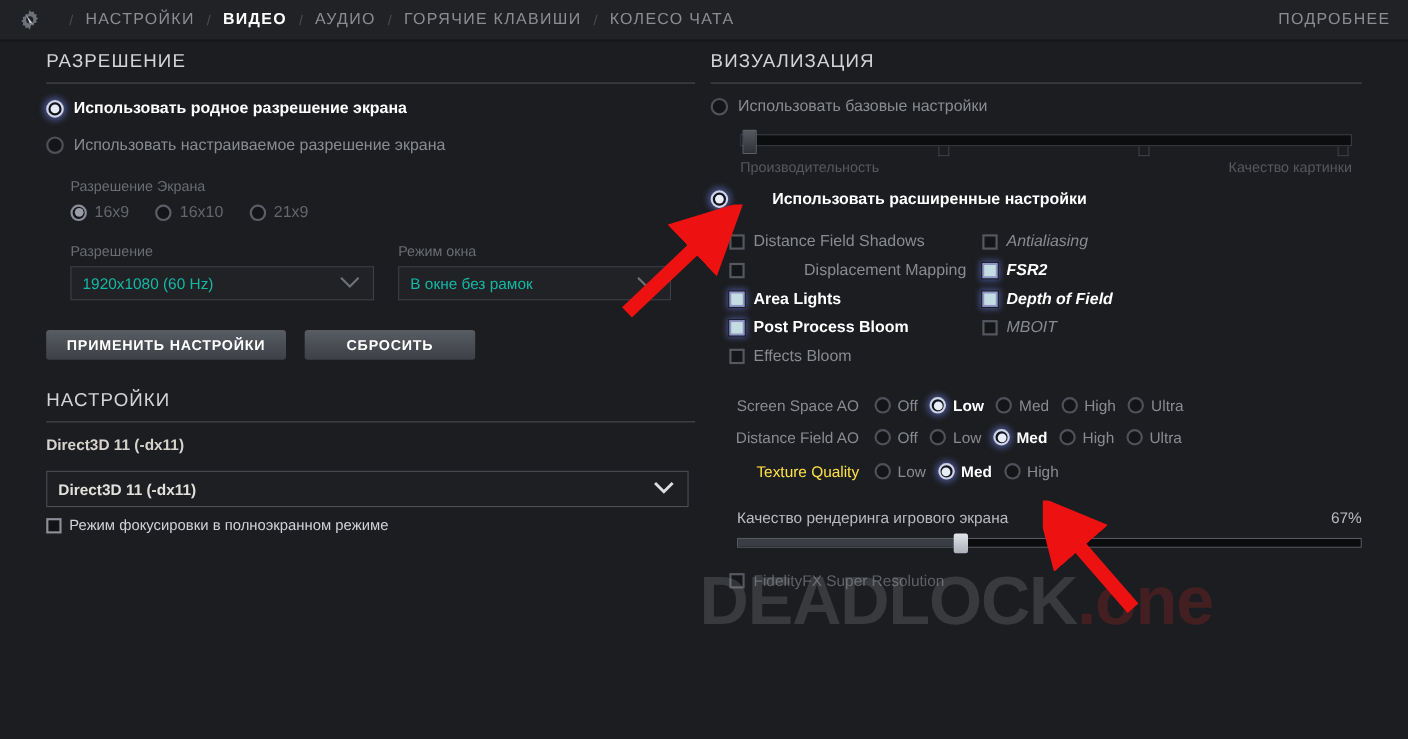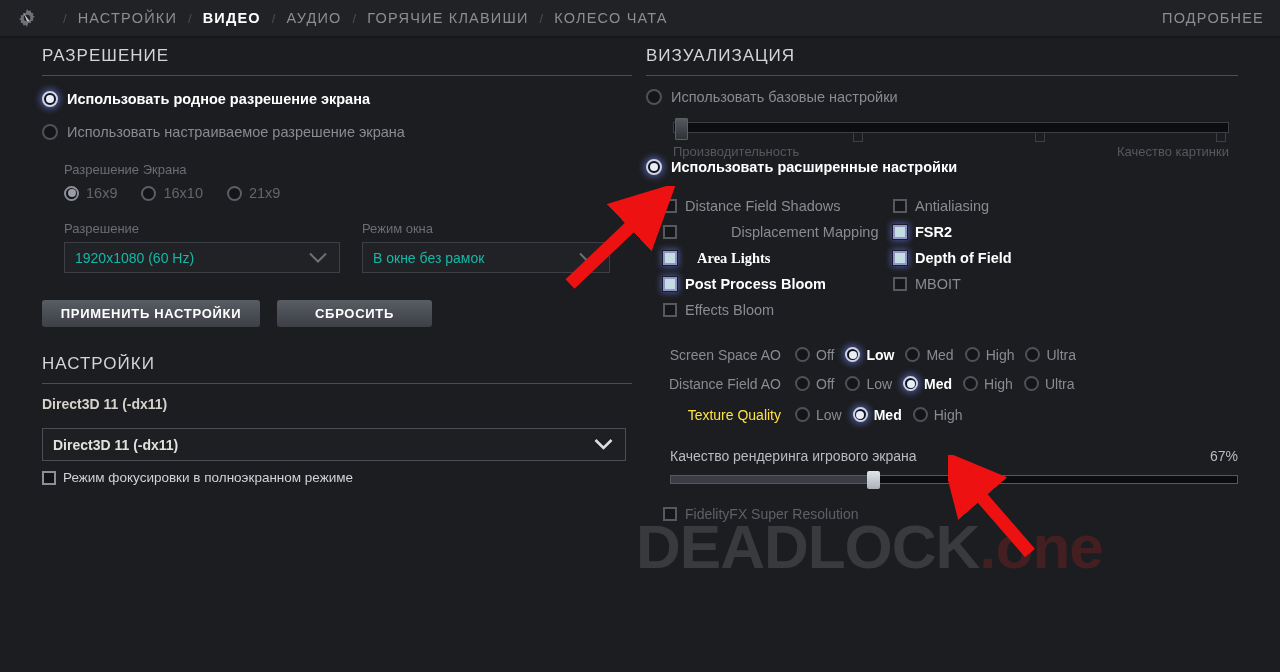--- a/index.html
+++ b/index.html
@@ -270,50 +270,50 @@
         <div class="qtick" style="left:362px;"></div>
         <div class="qtick" style="left:543px;"></div>
         <div class="qknob" style="left:2px;"></div>
       </div>
       <div class="slider-ends">
         <span style="font-size:13px;color:#55585e;">Производительность</span>
         <span style="font-size:13px;color:#55585e;">Качество картинки</span>
       </div>
     </div>
 
-    <div class="radio-row" style="margin-top:0;">
+    <div class="radio-row" style="margin-top:14px;gap:31px;">
       <span class="radio on"></span>
       <span class="r-label lbl-bright">Использовать расширенные настройки</span>
     </div>
 
     <div style="display:flex; margin-top:18px; margin-left:17px;">
       <div style="width:230px;">
         <div style="display:flex;align-items:center;height:26px;">
           <span class="chk dim"></span>
           <span class="r-label lbl-dim" style="margin-left:8px;">Distance Field Shadows</span>
         </div>
         <div style="display:flex;align-items:center;height:26px;gap:46px;">
           <span class="chk dim"></span>
           <span class="r-label lbl-dim" style="margin-left:8px;">Displacement Mapping</span>
         </div>
         <div style="display:flex;align-items:center;height:26px;">
           <span class="chk on"></span>
-          <span class="r-label lbl-bright" style="margin-left:20px;font-family:Liberation Serif, serif;">Area Lights</span>
+          <span class="r-label lbl-bright" style="margin-left:8px;">Area Lights</span>
         </div>
         <div style="display:flex;align-items:center;height:26px;">
           <span class="chk on"></span>
           <span class="r-label lbl-bright" style="margin-left:8px;">Post Process Bloom</span>
         </div>
         <div style="display:flex;align-items:center;height:26px;">
           <span class="chk dim"></span>
           <span class="r-label lbl-dim" style="margin-left:8px;">Effects Bloom</span>
         </div>
       </div>
 
-      <div style="width:260px;">
+      <div style="width:260px;font-style:italic;">
         <div style="display:flex;align-items:center;height:26px;">
           <span class="chk dim"></span>
           <span class="r-label lbl-dim" style="margin-left:8px;">Antialiasing</span>
         </div>
         <div style="display:flex;align-items:center;height:26px;">
           <span class="chk on"></span>
           <span class="r-label lbl-bright" style="margin-left:8px;">FSR2</span>
         </div>
         <div style="display:flex;align-items:center;height:26px;">
           <span class="chk on"></span>

